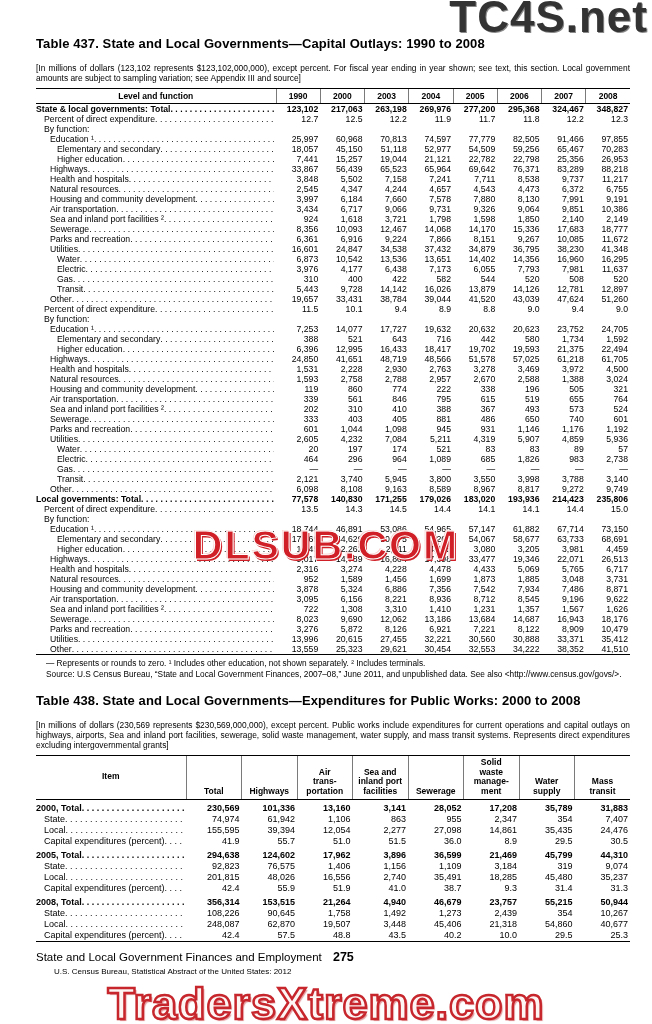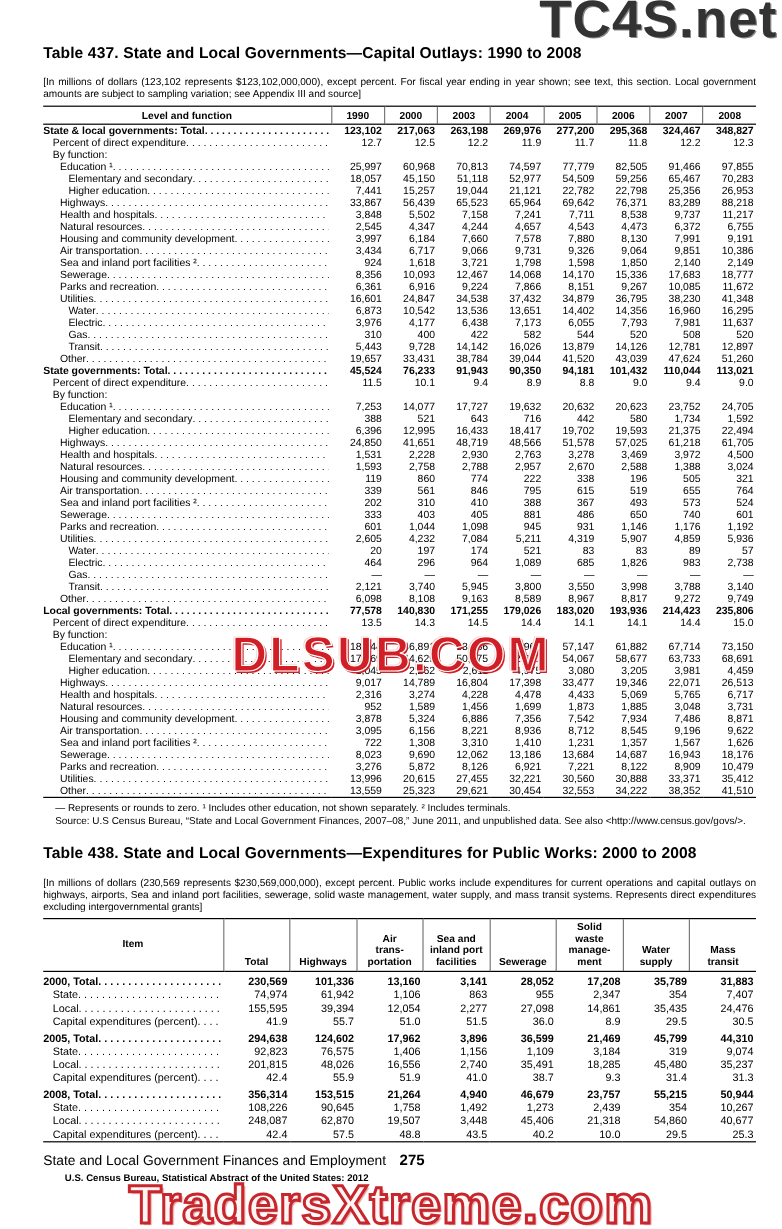--- a/index.html
+++ b/index.html
@@ -66,21 +66,21 @@
   .foot-notes { font-size: 8.3px; line-height: 1.25; margin: 3px 0 0 0; }
   .foot-notes p { margin: 0; text-indent: 10px; }
 
   .page-footer {
     margin-top: 8px;
     text-align: left;
     font-size: 11.5px;
     padding-right: 2px;
   }
   .page-footer .page-number { font-weight: bold; font-size: 12.5px; margin-left: 8px; }
-  .credit { font-size: 8px; margin-top: 3px; padding-left: 18px; font-weight: bold; }
+  .credit { font-size: 8px; margin-top: 3px; padding-left: 18px; }
 
   .wm { position: absolute; font-weight: bold; pointer-events: none; white-space: nowrap; }
   .wm-top {
     top: -8px; right: 4px;
     font-size: 44px;
     color: #333333;
     letter-spacing: 1px;
     text-shadow: 1px 1px 0 #8a8a8a;
   }
   .wm-mid {
@@ -447,36 +447,20 @@
             </td>
             <td class="num">19,657</td>
             <td class="num">33,431</td>
             <td class="num">38,784</td>
             <td class="num">39,044</td>
             <td class="num">41,520</td>
             <td class="num">43,039</td>
             <td class="num">47,624</td>
             <td class="num">51,260</td>
           </tr>
-          <tr class="bold">
-            <td class="stub">
-              <div class="lbl" style="padding-left: 0px;">
-                <span class="txt">State governments: Total</span>
-                <span class="dots"></span>
-              </div>
-            </td>
-            <td class="num">45,524</td>
-            <td class="num">76,233</td>
-            <td class="num">91,943</td>
-            <td class="num">90,350</td>
-            <td class="num">94,181</td>
-            <td class="num">101,432</td>
-            <td class="num">110,044</td>
-            <td class="num">113,021</td>
-          </tr>
           <tr>
             <td class="stub">
               <div class="lbl" style="padding-left: 8px;">
                 <span class="txt">Percent of direct expenditure</span>
                 <span class="dots"></span>
               </div>
             </td>
             <td class="num">11.5</td>
             <td class="num">10.1</td>
             <td class="num">9.4</td>

